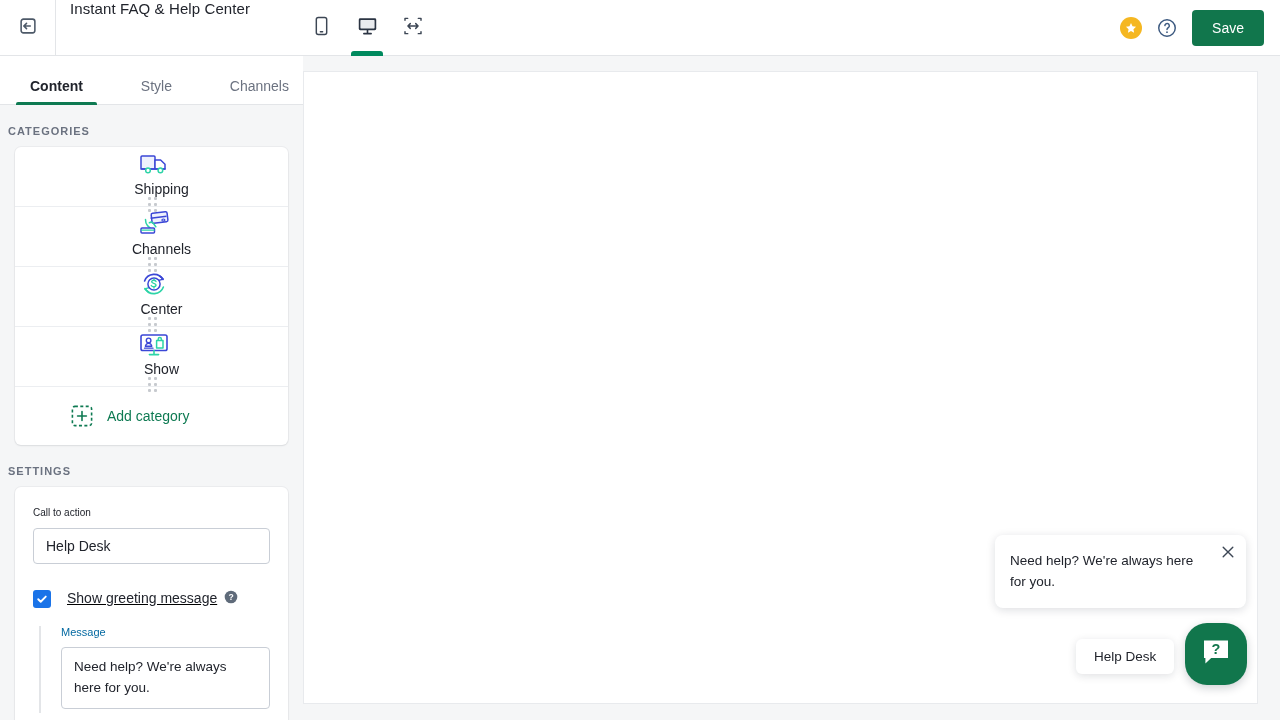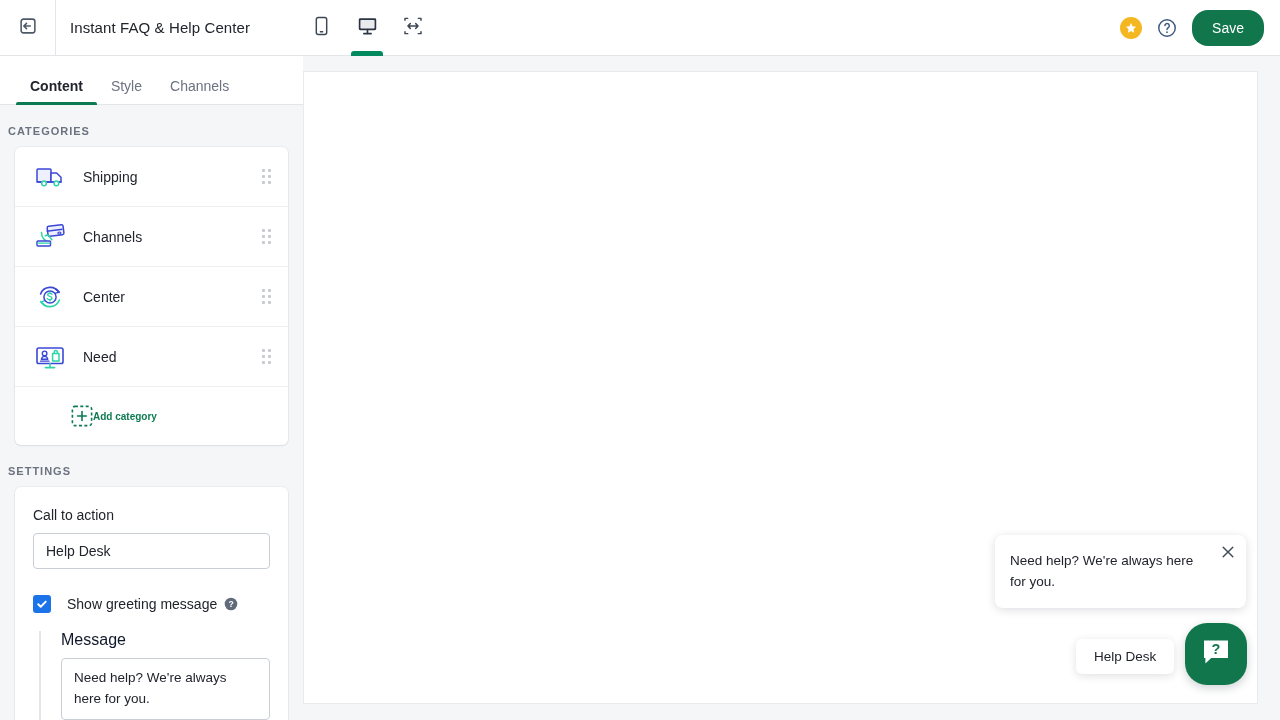--- a/index.html
+++ b/index.html
@@ -8,21 +8,21 @@
     font-family: "Liberation Sans", sans-serif;
     background: #f5f6f7;
     overflow: hidden;
     -webkit-font-smoothing: antialiased;
   }
 
   
   .topbar {
     position: absolute; left: 0; top: 0; width: 1280px; height: 56px;
     background: #ffffff; border-bottom: 1px solid #e3e5e8;
-    display: flex; align-items: center;
+    display: flex; align-items: flex-start;
   }
   .back-btn {
     width: 56px; height: 56px; display: flex; align-items: center; justify-content: center;
     border-right: 1px solid #e3e5e8; cursor: pointer;
   }
   .app-title {
     margin-left: 14px; font-size: 15px; color: #21242c; letter-spacing: .1px;
     white-space: nowrap;
   }
   .device-toggle {
@@ -42,33 +42,33 @@
   .topbar-right {
     position: absolute; right: 16px; top: 0; height: 56px;
     display: flex; align-items: center; gap: 14px;
   }
   .star-icon {
     width: 22px; height: 22px; border-radius: 50%; background: #f5b721;
     display: flex; align-items: center; justify-content: center; cursor: pointer;
   }
   .help-icon { width: 22px; height: 22px; cursor: pointer; }
   .save-btn {
-    background: #11764c; color: #fff; border: none; border-radius: 16px;
+    background: #11764c; color: #fff; border: none; border-radius: 4px;
     padding: 0 20px; height: 36px; font-size: 14px; cursor: pointer;
     font-family: "Liberation Sans", sans-serif;
   }
 
   
   .sidebar {
     position: absolute; left: 0; top: 56px; width: 303px; height: 664px;
     background: #f5f6f7; overflow: hidden;
   }
   .tabs {
     height: 49px; background: #ffffff; display: flex; align-items: flex-end;
-    border-bottom: 1px solid #e3e5e8; padding-left: 16px;
+    border-bottom: 1px solid #e3e5e8; padding-left: 16px; justify-content: space-between;
   }
   .tab {
     font-size: 14px; color: #6b7280; padding: 0 14px 11px 14px; cursor: pointer;
     position: relative; line-height: 1;
   }
   .tab.active { color: #21242c; font-weight: 600; }
   .tab.active::after {
     content: ""; position: absolute; left: 0; right: 0; bottom: -1px;
     height: 3px; background: #0e7a52; border-radius: 2px 2px 0 0;
   }
@@ -78,59 +78,59 @@
     padding: 20px 0 10px 8px;
   }
 
   .card {
     margin: 0 15px; background: #ffffff; border-radius: 6px;
     box-shadow: 0 1px 2px rgba(16,24,40,.08), 0 0 0 1px rgba(16,24,40,.04);
     overflow: hidden;
   }
   .cat-row {
     height: 60px; display: flex; align-items: center; padding: 0 14px 0 18px;
-    border-bottom: 1px solid #eceef1; cursor: pointer; position: relative;
+    border-bottom: 1px solid #eceef1; cursor: pointer; position: relative; flex-direction: column;
   }
   .cat-icon { width: 34px; height: 34px; flex: 0 0 34px; }
   .cat-label { margin-left: 16px; font-size: 14px; color: #21242c; flex: 1; }
   .drag-dots {
     width: 12px; height: 16px; display: grid;
     grid-template-columns: 4px 4px; grid-template-rows: 4px 4px 4px;
     gap: 2px; cursor: grab; opacity: .55;
   }
   .drag-dots i { width: 3px; height: 3px; background: #9aa0a8; border-radius: 1px; display: block; }
   .add-row {
     height: 58px; display: flex; align-items: center; padding-left: 56px; cursor: pointer;
   }
   .add-row .plus-box { width: 22px; height: 22px; flex: 0 0 22px; }
-  .add-row .add-label { font-size: 10px; color: #0e7a52; font-weight: bold; }
+  .add-row .add-label { margin-left: 14px; font-size: 14px; color: #0e7a52; }
 
   
   .settings-card { margin: 0 15px; background:#fff; border-radius: 6px;
     box-shadow: 0 1px 2px rgba(16,24,40,.08), 0 0 0 1px rgba(16,24,40,.04);
     padding: 20px 18px 18px 18px; }
-  .field-label { font-size: 14px; color: #21242c; margin-bottom: 10px; }
+  .field-label { font-size: 10px; color: #21242c; margin-bottom: 10px; }
   .text-input {
     width: 100%; height: 36px; border: 1px solid #c9ced6; border-radius: 4px;
     padding: 0 12px; font-size: 14px; color: #21242c; background: #fff;
     font-family: "Liberation Sans", sans-serif;
   }
-  .check-row { display: flex; align-items: center; margin-top: 26px; }
+  .check-row { display: flex; align-items: flex-start; margin-top: 26px; text-decoration: underline; }
   .checkbox {
     width: 18px; height: 18px; border-radius: 3px; background: #1a73e8;
     display: flex; align-items: center; justify-content: center; cursor: pointer;
     flex: 0 0 18px;
   }
   .check-label { margin-left: 16px; font-size: 14px; color: #21242c; }
   .info-icon { width: 14px; height: 14px; margin-left: 7px; }
   .indent-block {
     margin-top: 18px; margin-left: 6px; padding-left: 20px;
     border-left: 2px solid #e3e5e8;
   }
-  .sub-label { font-size: 16px; color: #0f172a; margin-bottom: 9px; }
+  .sub-label { font-size: 11px; color: #0369a1; margin-bottom: 9px; }
   .textarea-box {
     width: 100%; min-height: 56px; border: 1px solid #c9ced6; border-radius: 4px;
     padding: 9px 12px; font-size: 13.5px; color: #21242c; line-height: 1.55;
     background: #fff; font-family: "Liberation Sans", sans-serif; resize: none;
   }
 
   
   .canvas {
     position: absolute; left: 303px; top: 71px; width: 955px; height: 633px;
     background: #ffffff; border: 1px solid #e8eaed;
@@ -307,21 +307,21 @@
         <svg width="34" height="34" viewBox="0 0 34 34" fill="none">
           <rect x="4" y="8" width="26" height="15.5" rx="1.8" fill="#fff" stroke="#3b47d6" stroke-width="1.6"></rect>
           <path d="M17 23.5v3.6M12.4 27.6h9.2" stroke="#2dd4a7" stroke-width="1.6" stroke-linecap="round"></path>
           <circle cx="11.6" cy="13.4" r="2.3" stroke="#3b47d6" stroke-width="1.4"></circle>
           <path d="M8.4 19.2c.4-1.8 1.7-2.8 3.2-2.8s2.8 1 3.2 2.8z" stroke="#3b47d6" stroke-width="1.4" stroke-linejoin="round"></path>
           <path d="M7.5 21.2h8.5" stroke="#3b47d6" stroke-width="1.3" stroke-linecap="round"></path>
           <path d="M19.6 13.4h6.4v7.6h-6.4z" stroke="#2dd4a7" stroke-width="1.5" stroke-linejoin="round"></path>
           <path d="M21.2 13.4v-1.2a1.6 1.6 0 013.2 0v1.2" stroke="#2dd4a7" stroke-width="1.5"></path>
         </svg>
       </span>
-      <span class="cat-label">Need</span>
+      <span class="cat-label">Show</span>
       <span class="drag-dots">
         <i></i>
           <i></i>
           <i></i>
           <i></i>
           <i></i>
           <i></i>
       </span>
     </div>
 

